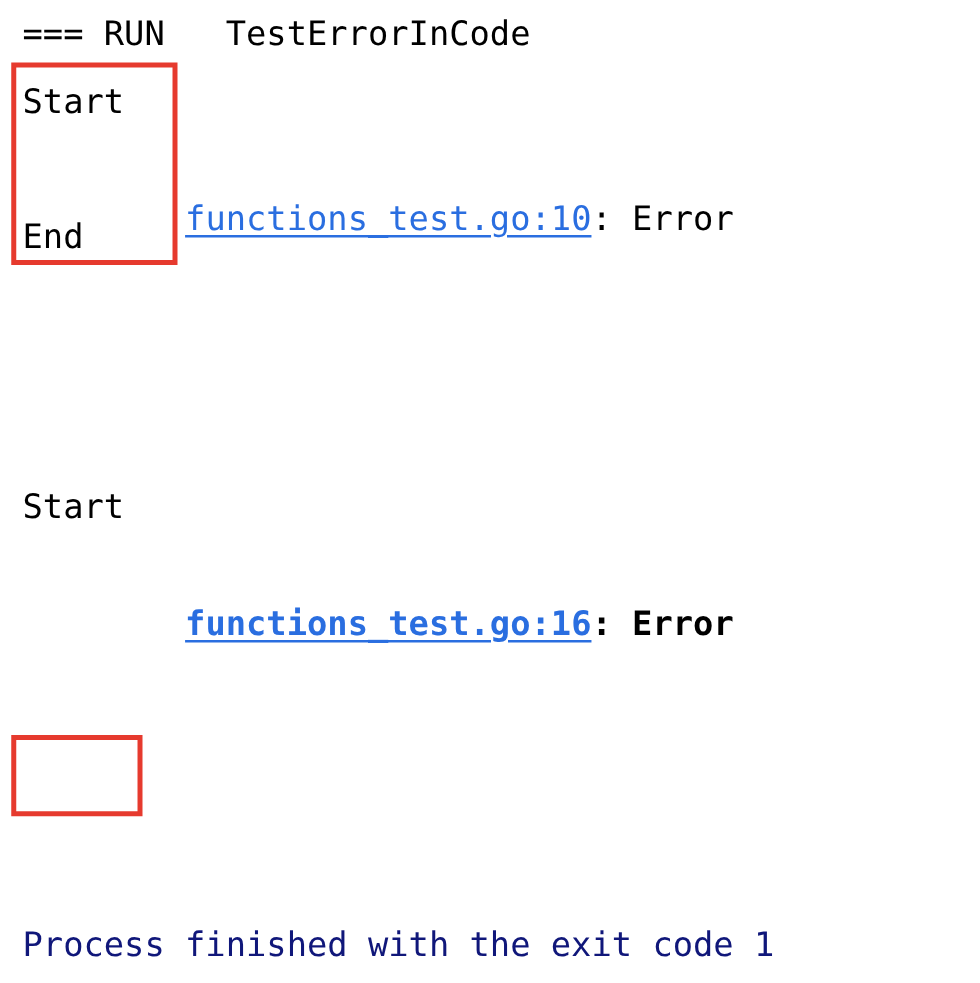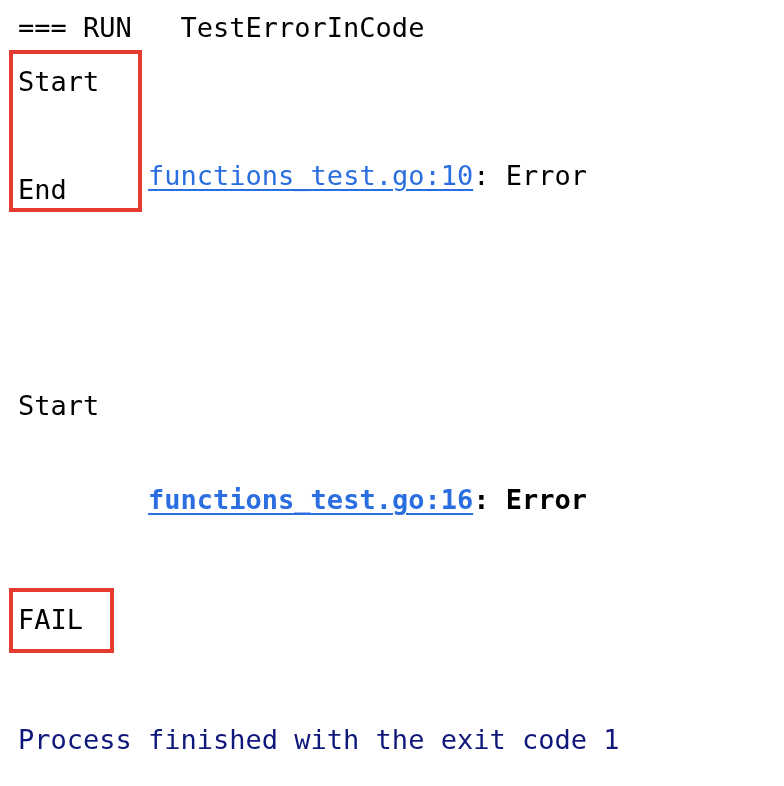--- a/index.html
+++ b/index.html
@@ -66,21 +66,20 @@
 
 
 
   <div class="line" style="top: 386px;">Start</div>
 
   <div class="line" style="top: 440px; font-weight: bold;">
     <span class="seg">    </span><span class="seg link">functions_test.go:16</span><span class="seg">: Error</span>
   </div>
 
 
-  <div class="line" style="top: 600px;">FAIL</div>
 
-  <div class="line navy" style="top: 720px;">Process finished with the exit code 1</div>
+  <div class="line navy" style="top: 737px;">Process finished with the exit code 1</div>
 
   <div class="hl-box" style="left: 9px; top: 50px; width: 133px; height: 162px;"></div>
 
   <div class="hl-box" style="left: 9px; top: 588px; width: 105px; height: 65px;"></div>
 
 </div>
 
 </body></html>

